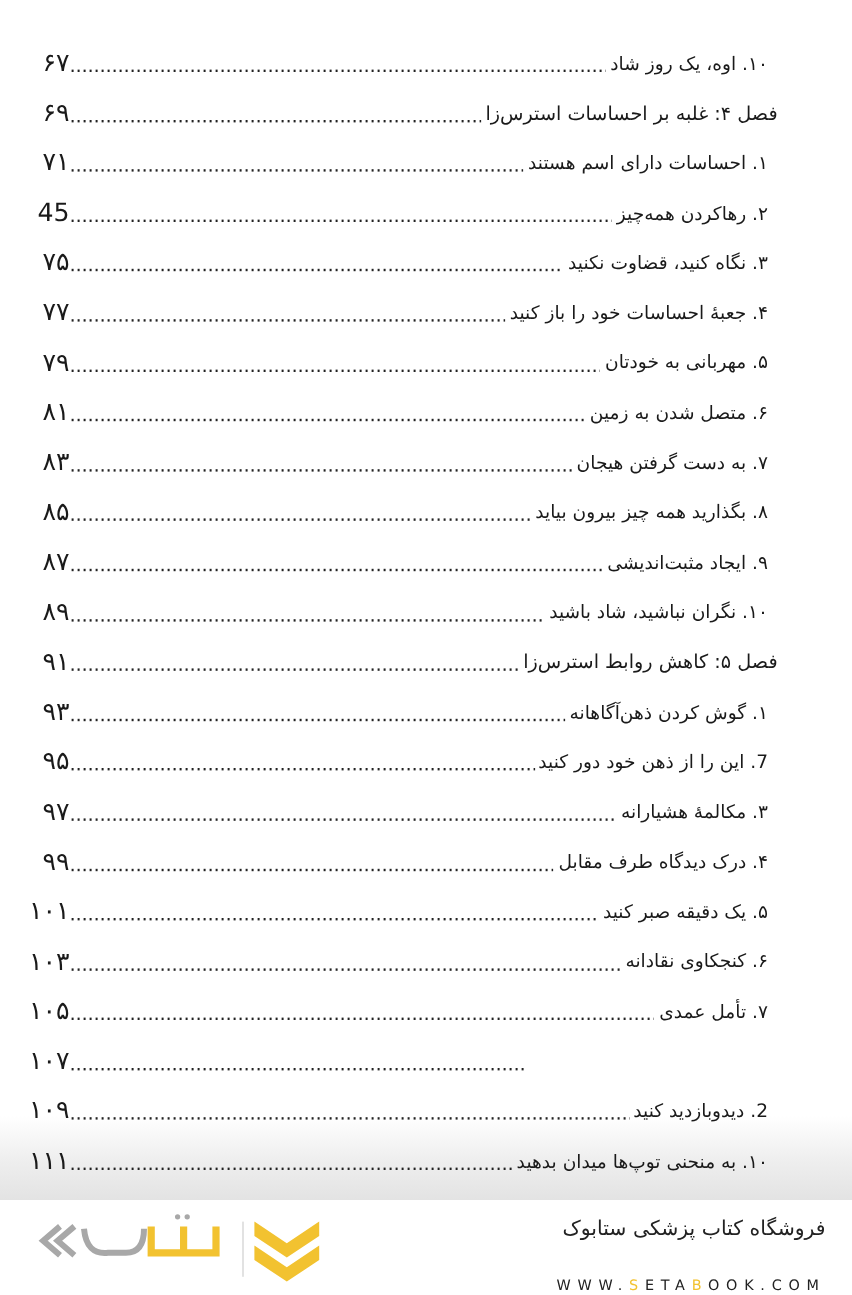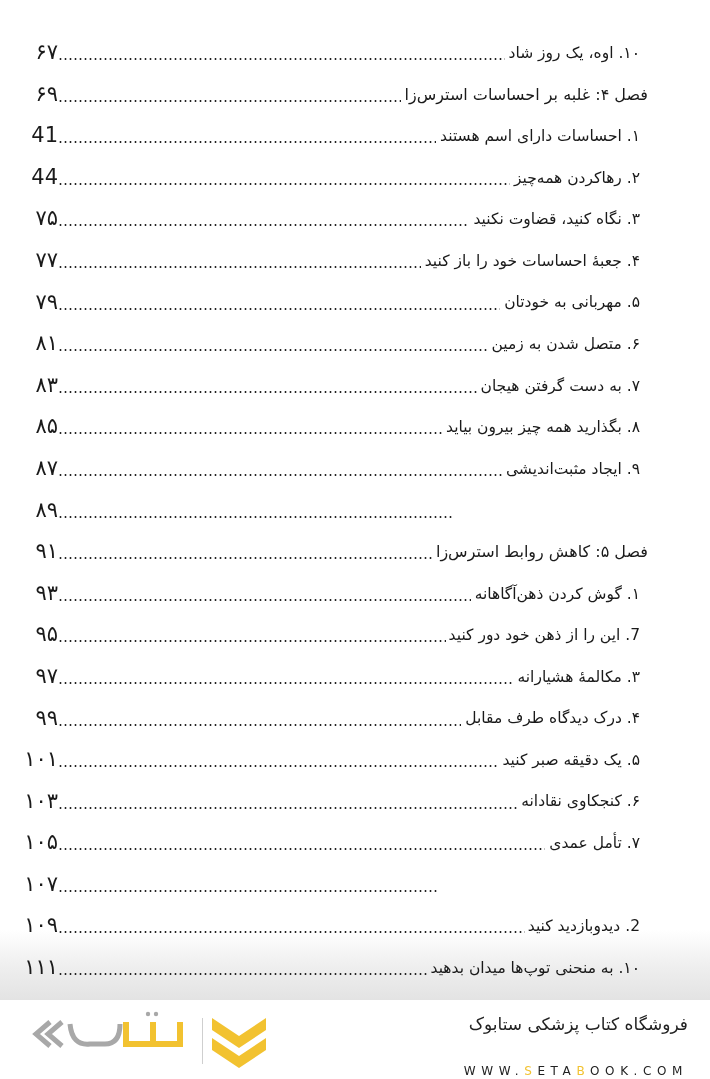--- a/index.html
+++ b/index.html
@@ -76,26 +76,26 @@
         <span class="toc-page">۶۷</span>
       </li>
       <li class="toc-row chapter">
         <span class="toc-dots" style="width: 342.547px;"></span>
         <span class="toc-title">فصل ۴: غلبه بر احساسات استرس‌زا</span>
         <span class="toc-page">۶۹</span>
       </li>
       <li class="toc-row item">
         <span class="toc-dots" style="width: 378.062px;"></span>
         <span class="toc-title">۱. احساسات دارای اسم هستند</span>
-        <span class="toc-page">41</span>
+        <span class="toc-page">۷۱</span>
       </li>
       <li class="toc-row item">
         <span class="toc-dots" style="width: 452.031px;"></span>
         <span class="toc-title">۲. رهاکردن همه‌چیز</span>
-        <span class="toc-page">44</span>
+        <span class="toc-page">45</span>
       </li>
       <li class="toc-row item">
         <span class="toc-dots" style="width: 411.422px;"></span>
         <span class="toc-title">۳. نگاه کنید، قضاوت نکنید</span>
         <span class="toc-page">۷۵</span>
       </li>
       <li class="toc-row item">
         <span class="toc-dots" style="width: 362.719px;"></span>
         <span class="toc-title">۴. جعبهٔ احساسات خود را باز کنید</span>
         <span class="toc-page">۷۷</span>
@@ -120,20 +120,21 @@
         <span class="toc-title">۸. بگذارید همه چیز بیرون بیاید</span>
         <span class="toc-page">۸۵</span>
       </li>
       <li class="toc-row item">
         <span class="toc-dots" style="width: 443.938px;"></span>
         <span class="toc-title">۹. ایجاد مثبت‌اندیشی</span>
         <span class="toc-page">۸۷</span>
       </li>
       <li class="toc-row item">
         <span class="toc-dots" style="width: 395.625px;"></span>
+        <span class="toc-title">۱۰. نگران نباشید، شاد باشید</span>
         <span class="toc-page">۸۹</span>
       </li>
       <li class="toc-row chapter">
         <span class="toc-dots" style="width: 373.938px;"></span>
         <span class="toc-title">فصل ۵: کاهش روابط استرس‌زا</span>
         <span class="toc-page">۹۱</span>
       </li>
       <li class="toc-row item">
         <span class="toc-dots" style="width: 412.625px;"></span>
         <span class="toc-title">۱. گوش کردن ذهن‌آگاهانه</span>

